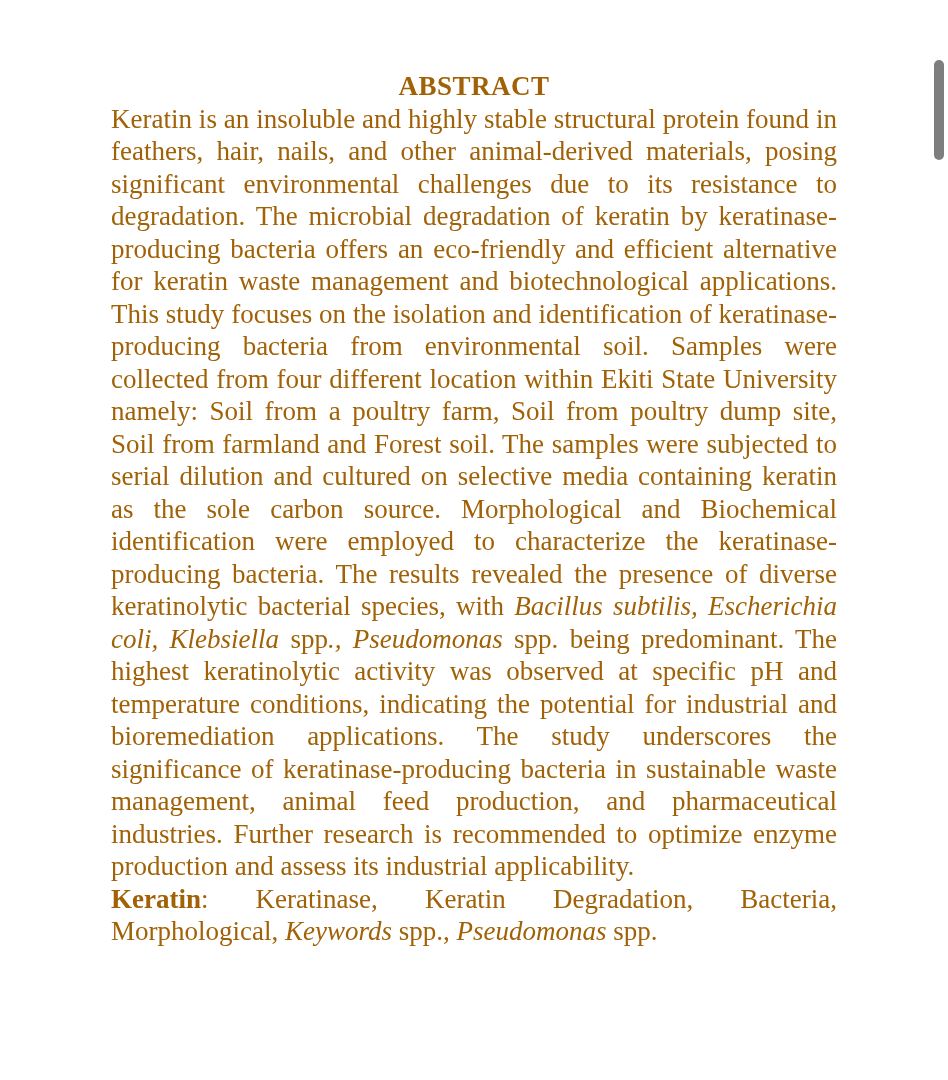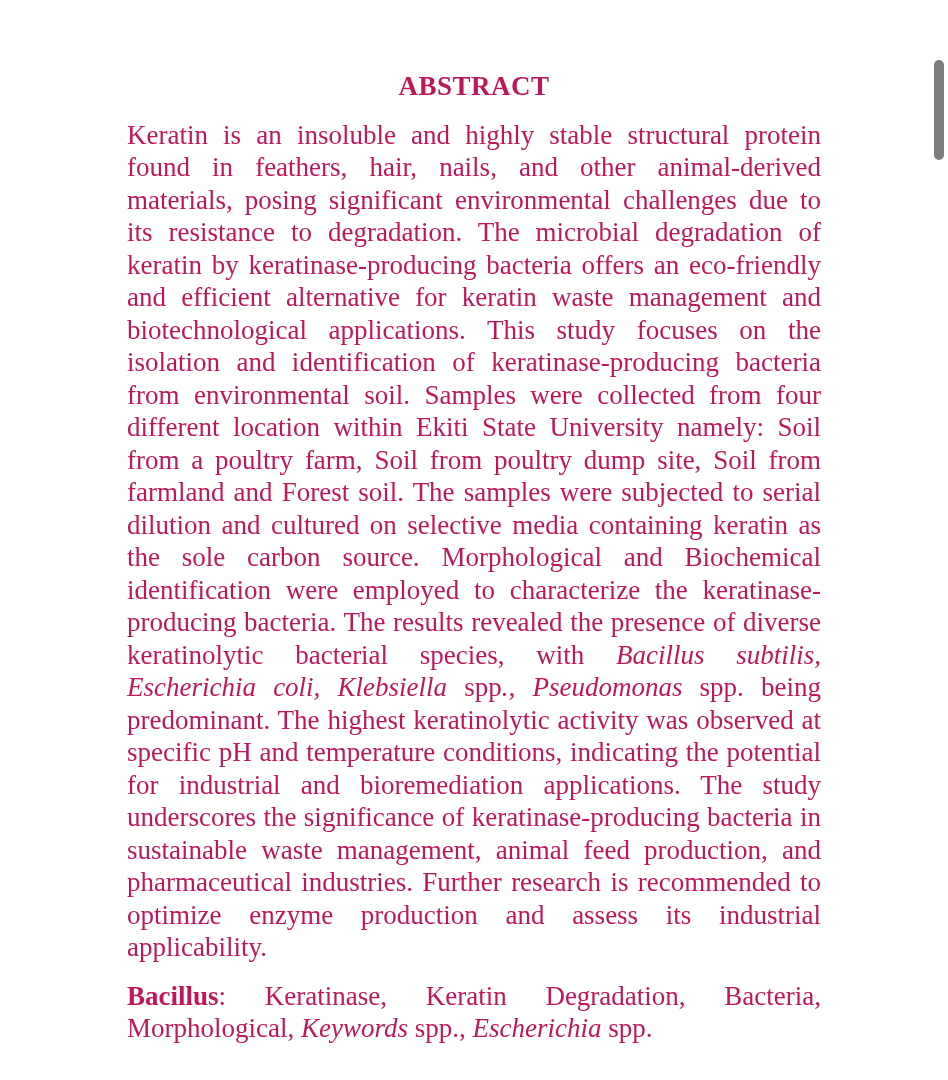--- a/index.html
+++ b/index.html
@@ -30,39 +30,39 @@
   }
   .title {
     margin: 0;
     font-size: 27px;
     line-height: 32.5px;
     font-weight: bold;
     text-align: center;
     letter-spacing: 0.5px;
   }
   .body-text {
-    margin: 16px;
+    margin: 0;
     text-align: justify;
     text-justify: inter-word;
   }
   .body-text span.it { font-style: italic; }
   .body-text span.bd { font-weight: bold; }
   .scrollbar-thumb {
     position: absolute;
     right: 4px;
     top: 60px;
     width: 10px;
     height: 100px;
     border-radius: 5px;
     background: #7e7e7e;
   }
 </style>
 </head>
 <body style="background: rgb(255, 255, 255);">
 
 <div class="page">
-  <div class="content" style="color: #be185d;">
+  <div class="content" style="color: #a16207;">
     <h1 class="title">ABSTRACT</h1>
     <p class="body-text"><span>Keratin is an insoluble and highly stable structural protein found in feathers, hair, nails, and other animal-derived materials, posing significant environmental challenges due to its resistance to degradation. The microbial degradation of keratin by keratinase-producing bacteria offers an eco-friendly and efficient alternative for keratin waste management and biotechnological applications. This study focuses on the isolation and identification of keratinase-producing bacteria from environmental soil. Samples were collected from four different location within Ekiti State University namely: Soil from a poultry farm, Soil from poultry dump site, Soil from farmland and Forest soil. The samples were subjected to serial dilution and cultured on selective media containing keratin as the sole carbon source. Morphological and Biochemical identification were employed to characterize the keratinase-producing bacteria. The results revealed the presence of diverse keratinolytic bacterial species, with </span><span class="it">Bacillus subtilis, Escherichia coli, Klebsiella</span><span> spp</span><span class="it">., Pseudomonas</span><span> spp. being predominant. The highest keratinolytic activity was observed at specific pH and temperature conditions, indicating the potential for industrial and bioremediation applications. The study underscores the significance of keratinase-producing bacteria in sustainable waste management, animal feed production, and pharmaceutical industries. Further research is recommended to optimize enzyme production and assess its industrial applicability.</span></p>
-    <p class="body-text"><span class="bd">Bacillus</span><span>: Keratinase, Keratin Degradation, Bacteria, Morphological, </span><span class="it">Keywords</span><span> spp., </span><span class="it">Escherichia</span><span> spp.</span></p>
+    <p class="body-text"><span class="bd">Keratin</span><span>: Keratinase, Keratin Degradation, Bacteria, Morphological, </span><span class="it">Keywords</span><span> spp., </span><span class="it">Pseudomonas</span><span> spp.</span></p>
   </div>
   <div class="scrollbar-thumb" style="background: rgb(126, 126, 126);"></div>
 </div>
 
 </body></html>

